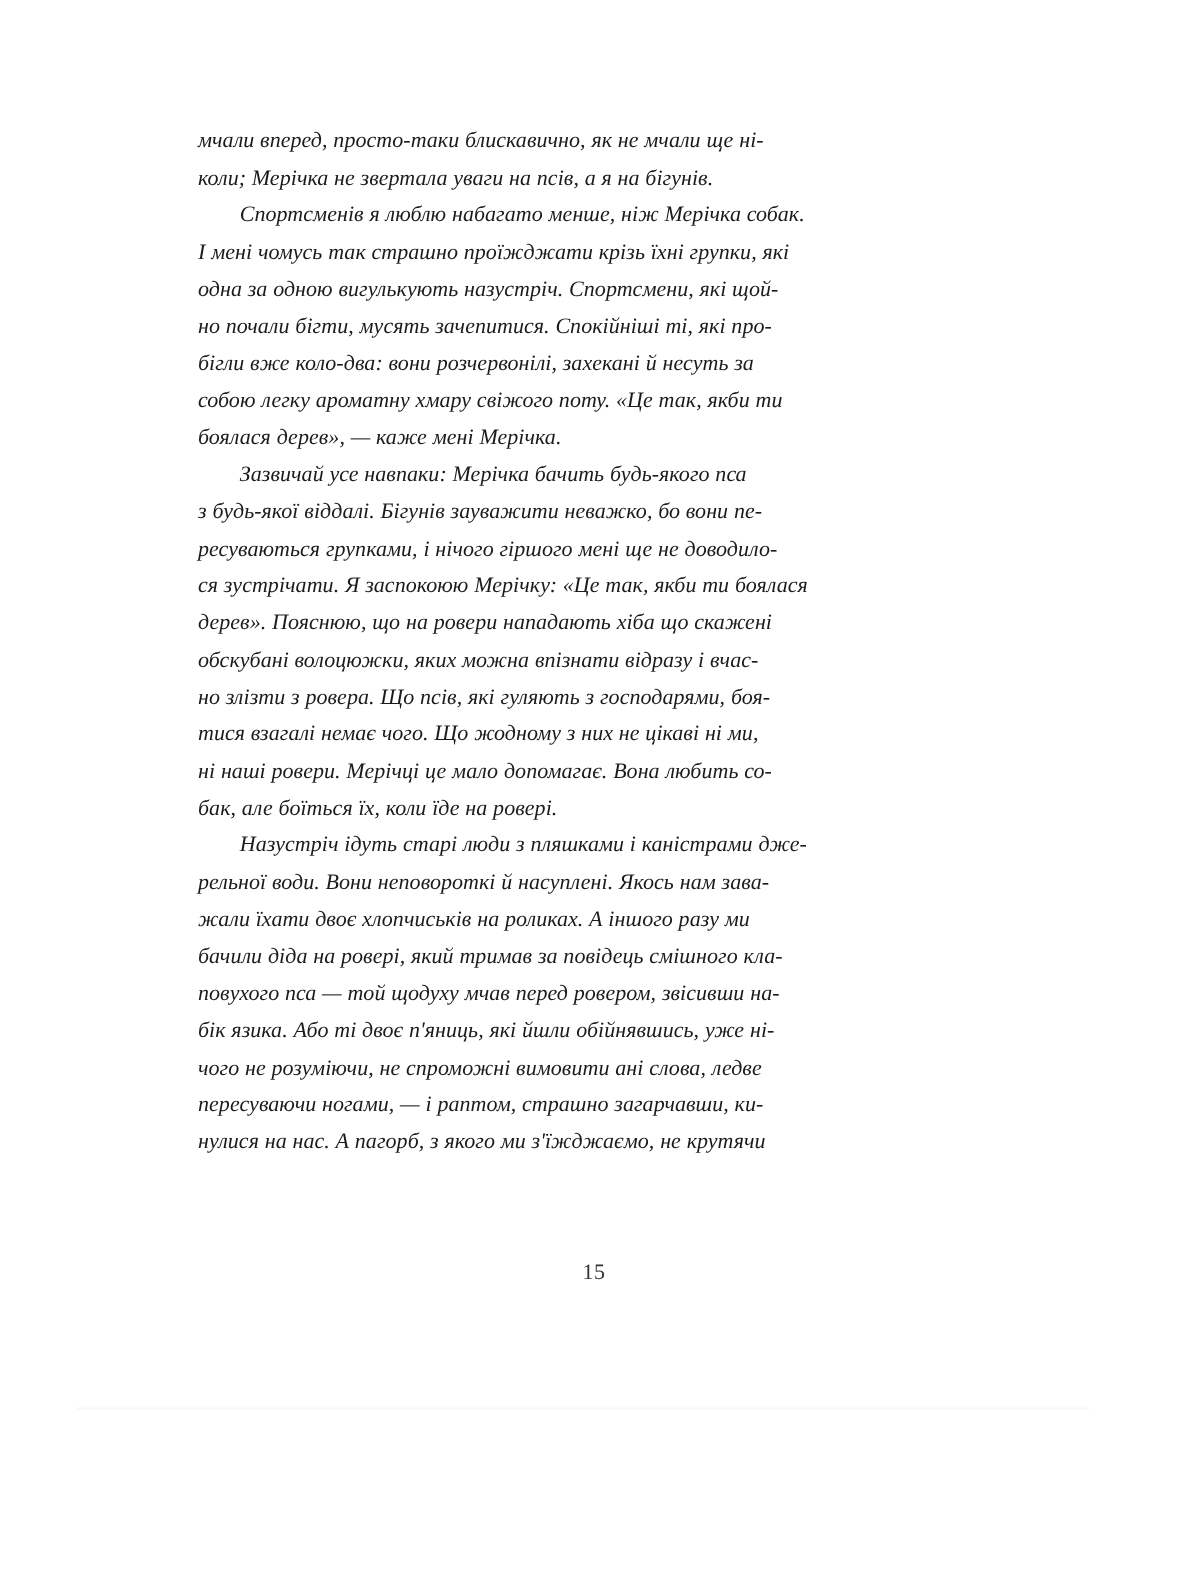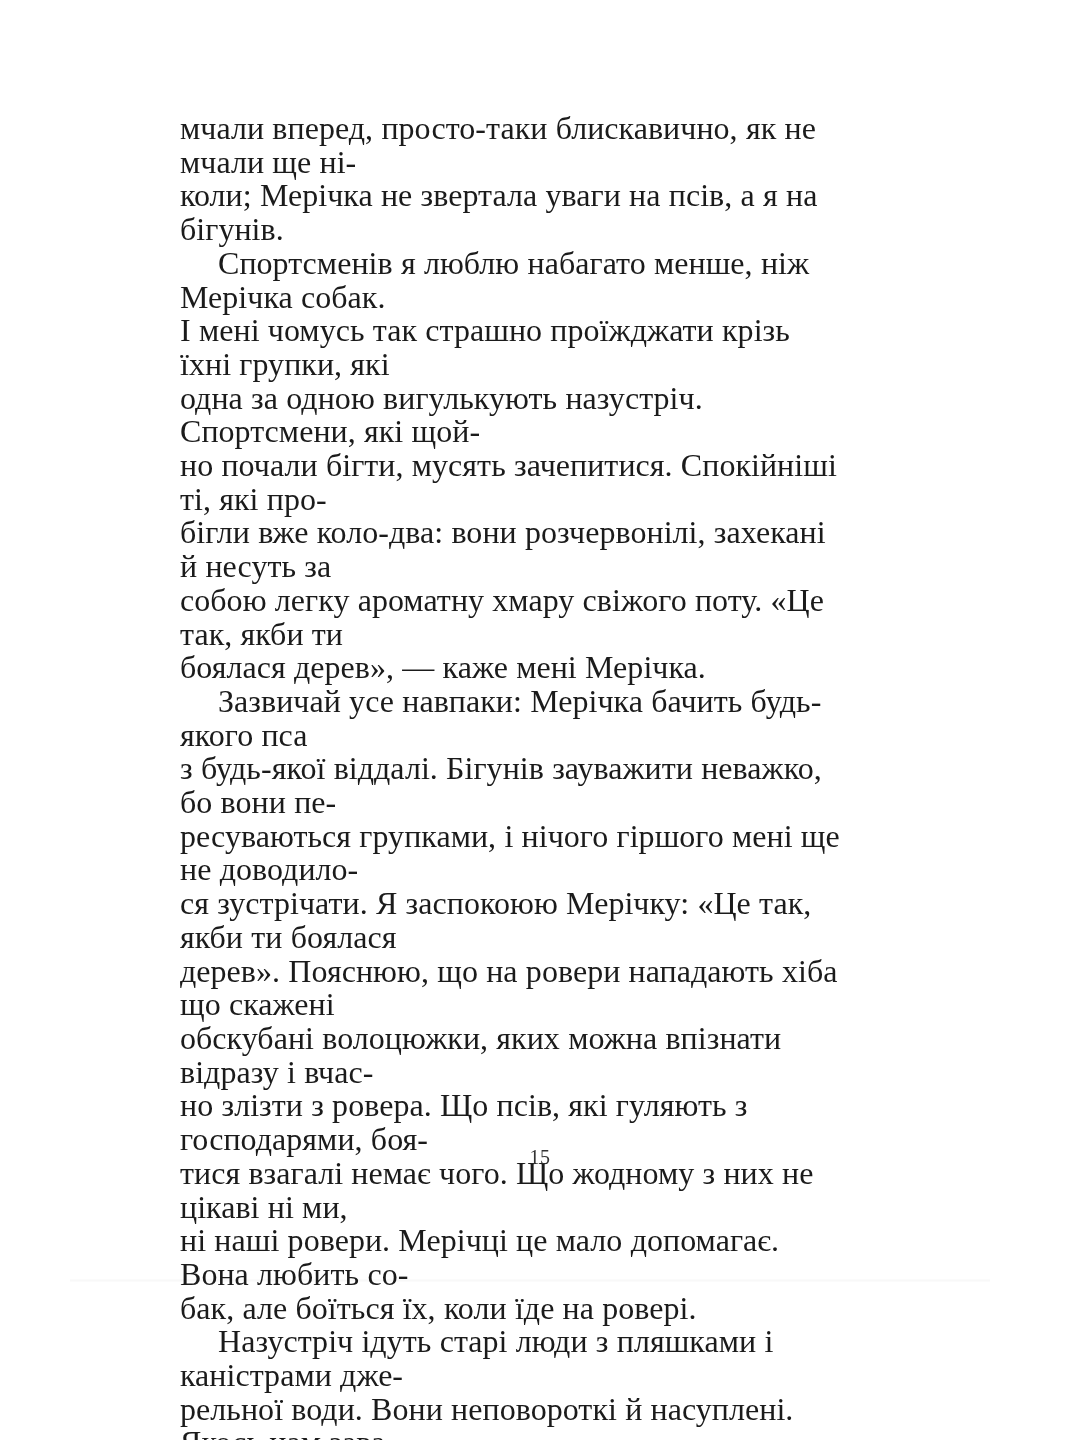--- a/index.html
+++ b/index.html
@@ -43,25 +43,26 @@
   #text-column {
     position: absolute;
     left: 180px;
     top: 112px;
     width: 660px;
   }
 
   .para {
     margin: 0;
     color: #1b1b1b;
-    font-size: 32px;
+    font-size: 20px;
     line-height: 33.7px;
     letter-spacing: 0.04px;
     word-spacing: 0.2px;
     white-space: pre-line;
+    font-style: italic;
   }
   .para .indent {
     display: inline-block;
     width: 38px;
   }
 
   
   #page-folio {
     position: absolute;
     left: 0;

